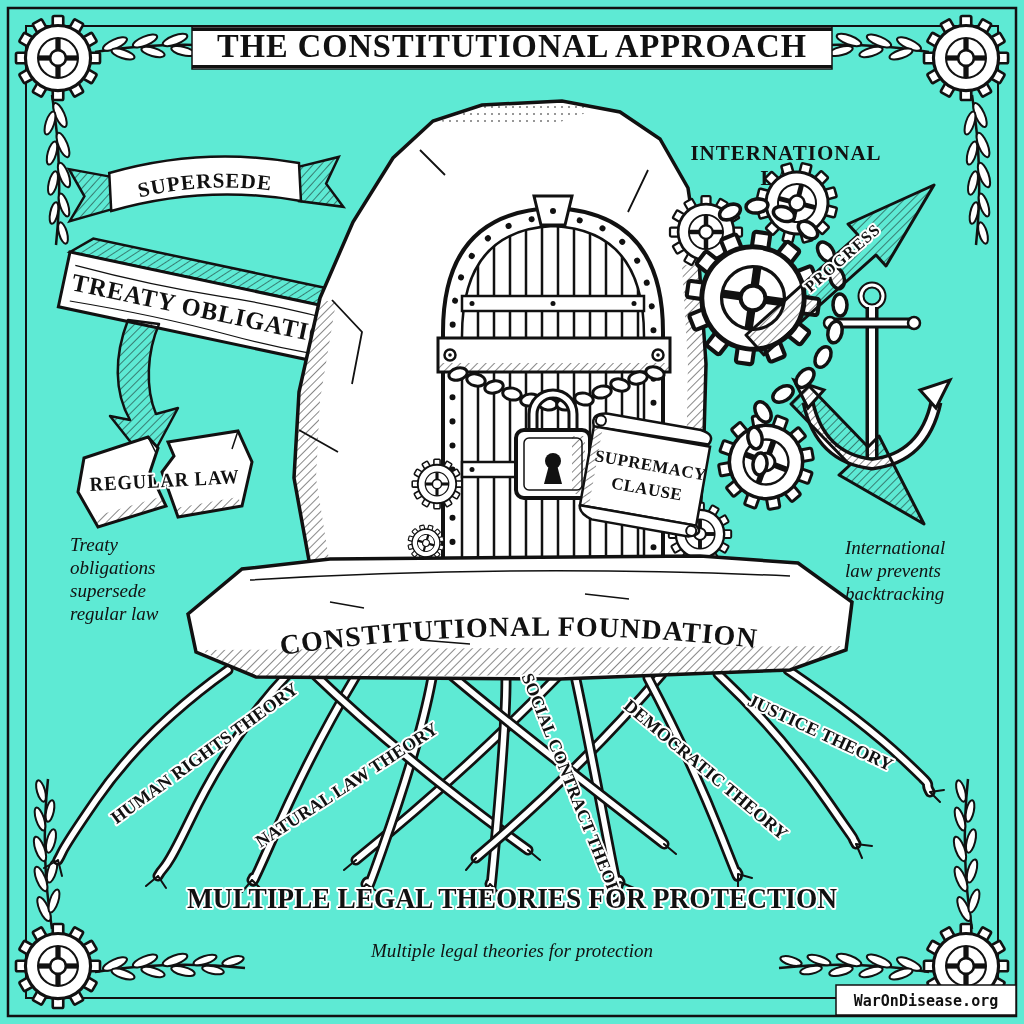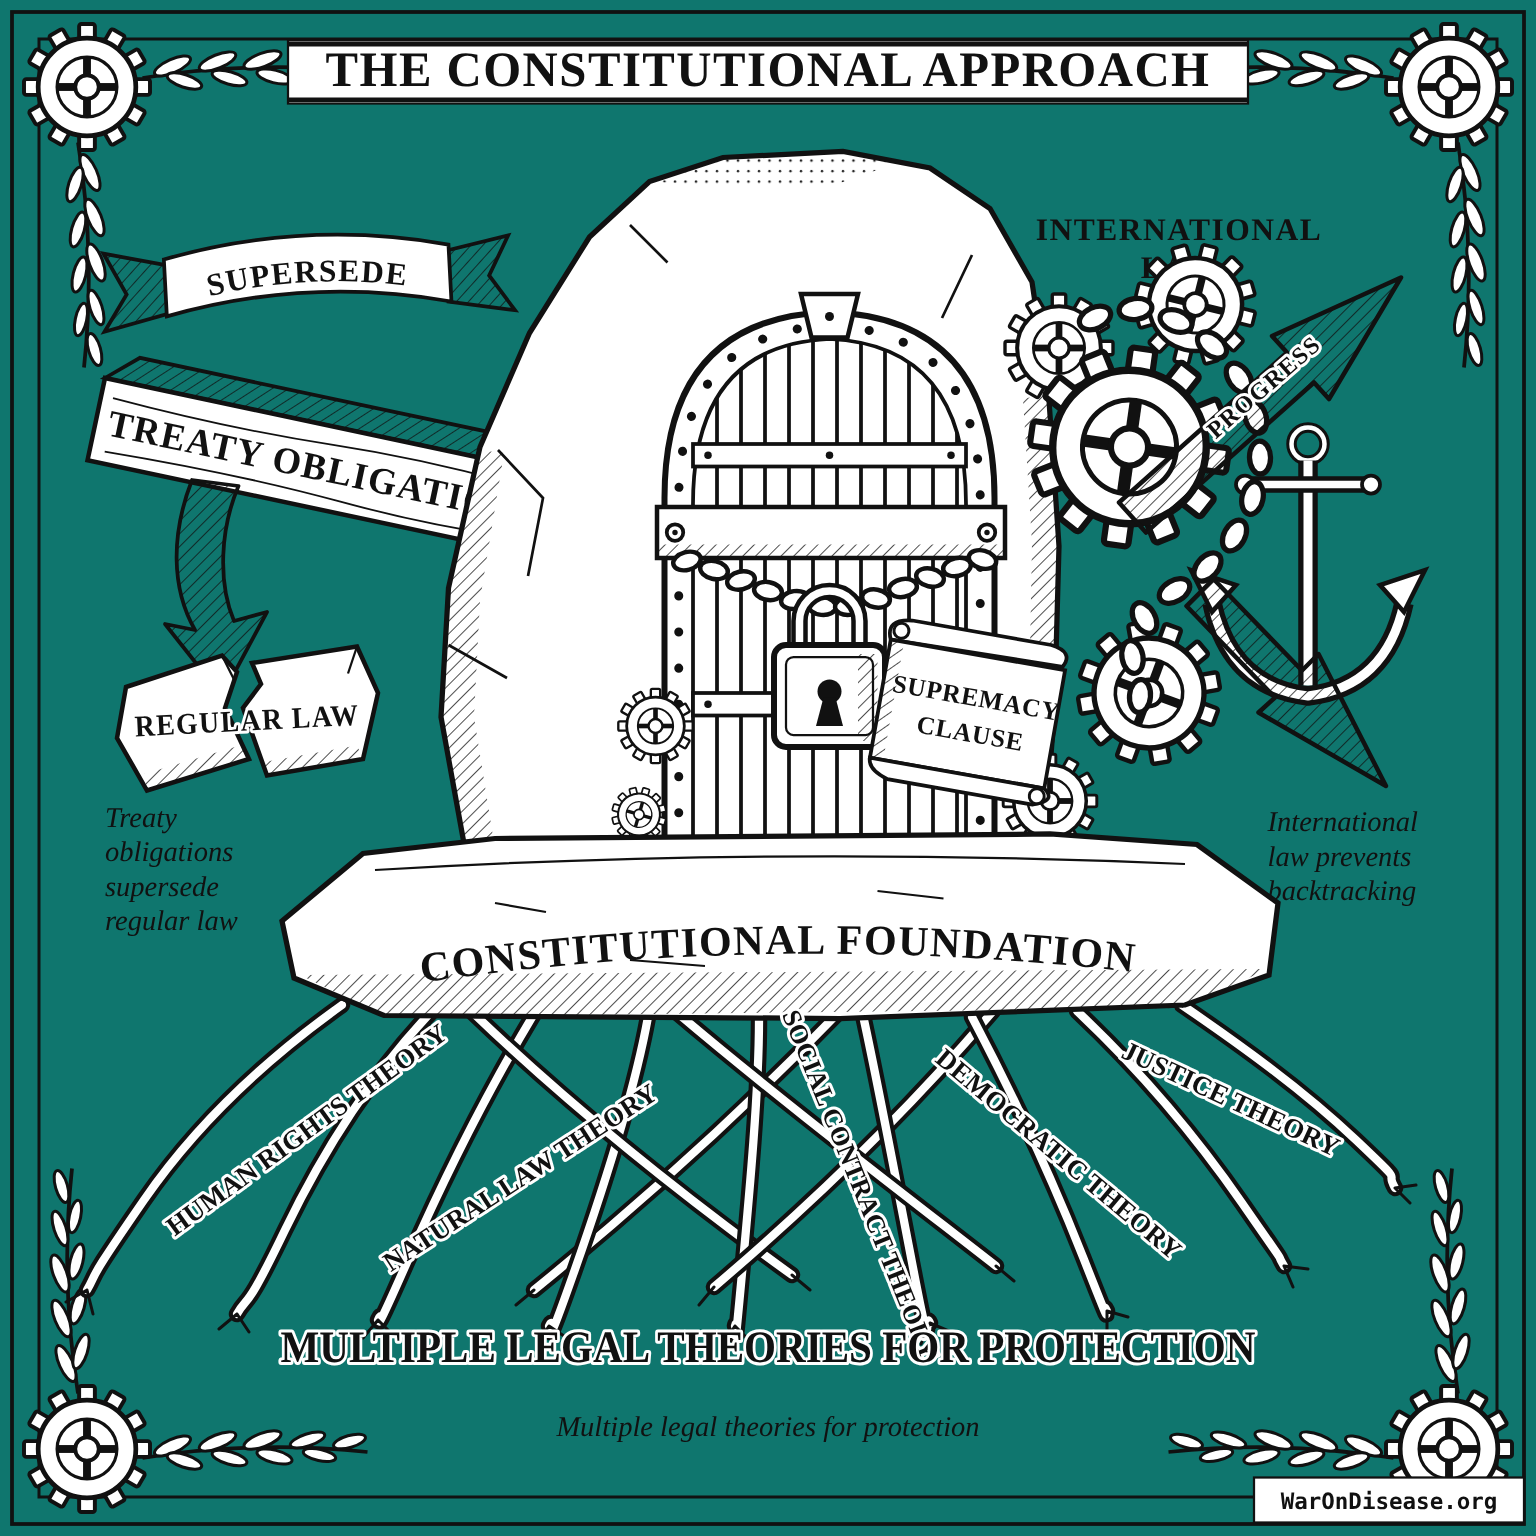--- a/index.html
+++ b/index.html
@@ -1,17 +1,17 @@
 <!DOCTYPE html>
 <html><head>
 <meta charset="utf-8">
 <style>
   *{box-sizing:border-box}
   body{margin:0;background:#d9d9d9}
-  .stage{position:relative;width:1024px;height:1024px;margin:0 auto;background:#0f766e;overflow:hidden}
+  .stage{position:relative;width:1024px;height:1024px;margin:0 auto;background:#5eead4;overflow:hidden}
   .stage svg{position:absolute;left:0;top:0}
   .wb{fill:#fff;stroke:#111}
   .serifB{font-family:"Liberation Serif",serif;font-weight:bold;fill:#111}
   .ital{font-family:"Liberation Serif",serif;font-style:italic;fill:#111}
   .halo{paint-order:stroke;stroke:#fff;stroke-width:4px;stroke-linejoin:round}
   .mono{font-family:"DejaVu Sans Mono",monospace;font-weight:bold;fill:#111}
   .ln{stroke:#111;fill:none}
   .rootO{stroke:#111;stroke-width:11;fill:none;stroke-linecap:round}
   .rootI{stroke:#fff;stroke-width:5.5;fill:none;stroke-linecap:round}
   .rl{stroke:#111;stroke-width:2;fill:none;stroke-linecap:round}

